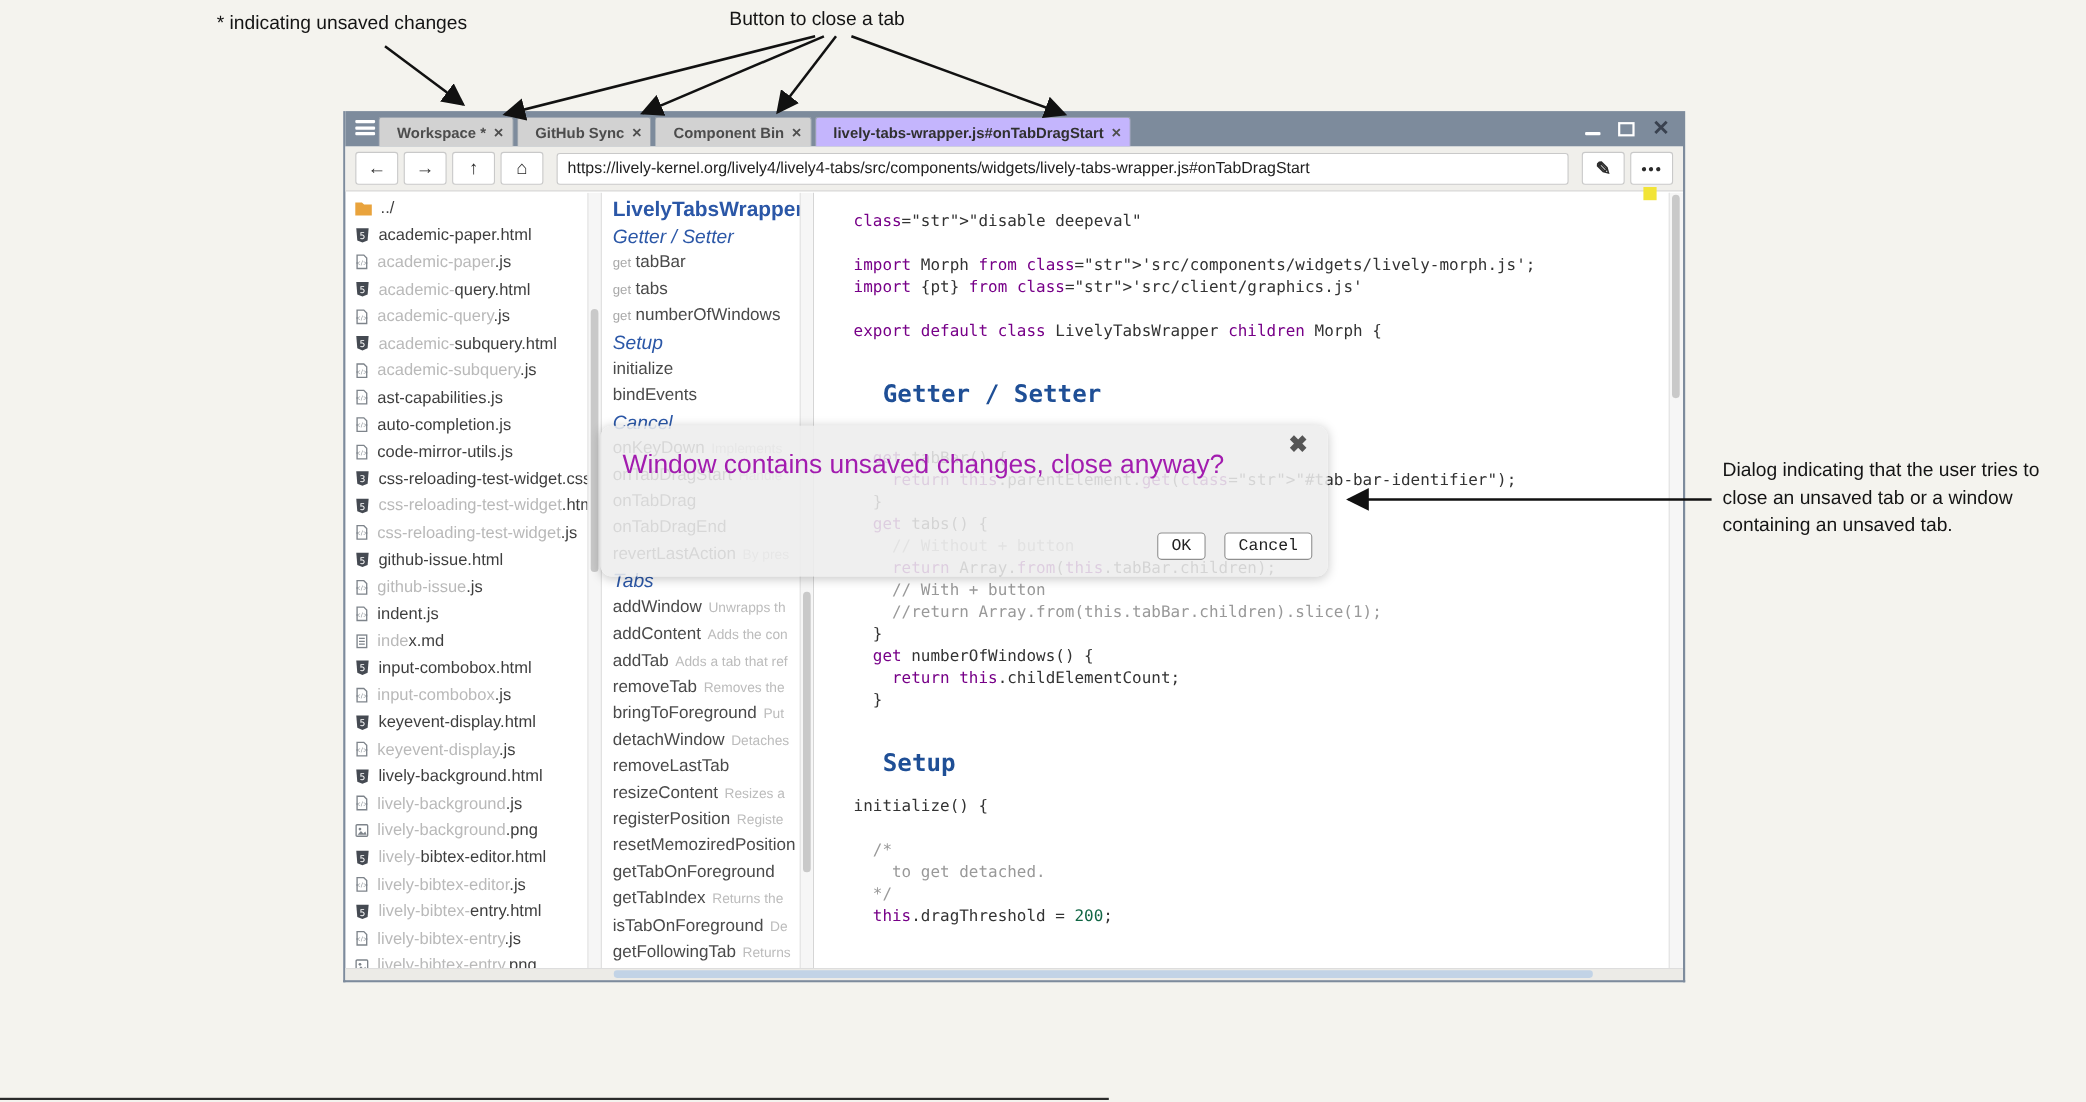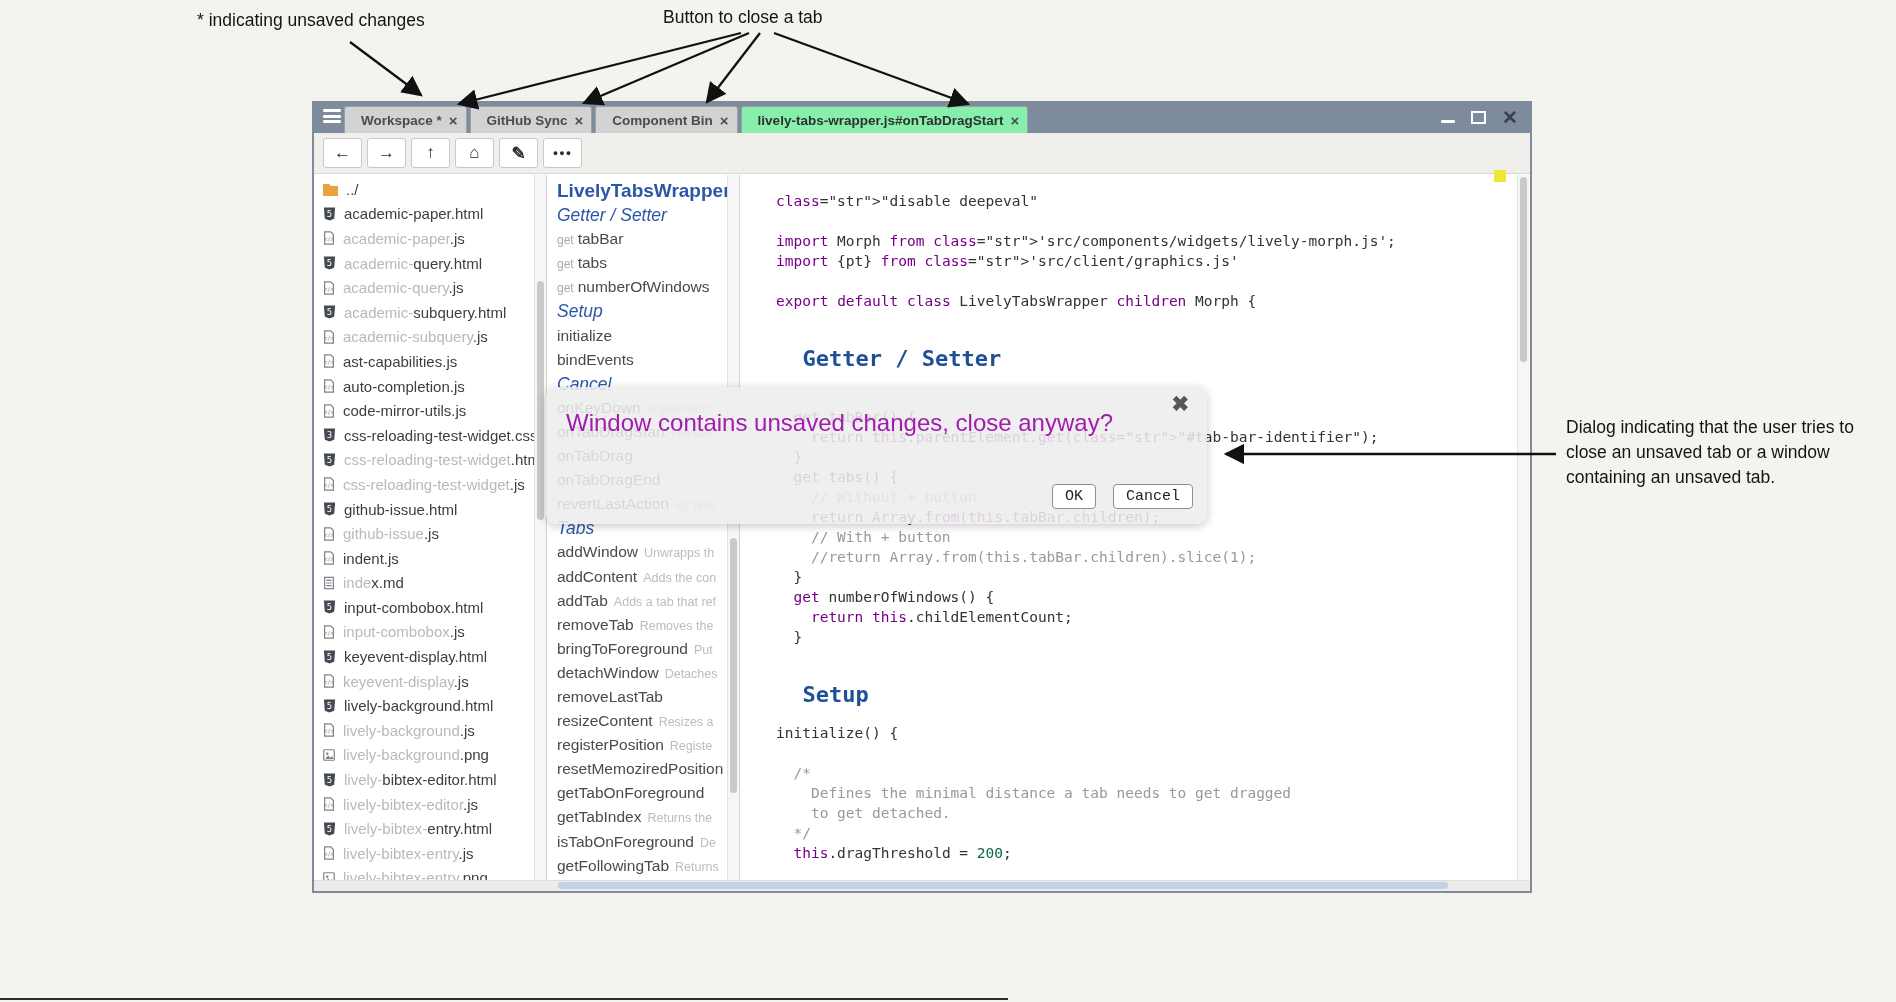--- a/index.html
+++ b/index.html
@@ -16,21 +16,21 @@
   .window{position:absolute;left:312px;top:101px;width:1220px;height:792px;background:#fff;
           border:2px solid #7d8b9c;border-top:none;box-sizing:border-box;z-index:1;}
   .titlebar{position:relative;height:32px;background:#7d8b9c;}
   .hamburger{position:absolute;left:9px;top:8px;width:18px;height:14px;display:flex;
              flex-direction:column;justify-content:space-between;cursor:pointer;}
   .hamburger i{display:block;height:3px;background:#fff;border-radius:1px;}
   .tabs{position:absolute;left:30px;bottom:0;display:flex;gap:3px;align-items:flex-end;}
   .tab{height:27px;box-sizing:border-box;display:flex;align-items:center;gap:7px;
        background:#d2d2d2;border:1px solid #98a1ab;border-bottom:none;border-radius:3px 3px 0 0;
        padding:0 8px 0 16px;font-size:13.5px;font-weight:bold;color:#4c4c4c;white-space:nowrap;cursor:pointer;}
-  .tab.active{background:#86efac;color:#303030;}
+  .tab.active{background:#c4b5fd;color:#303030;}
   .tab .x{font-weight:900;font-size:15px;color:#4e4e4e;line-height:1;}
   .wctrl{position:absolute;right:12px;top:0;height:32px;display:flex;gap:16px;align-items:center;}
   .wmin{width:14px;height:3px;background:#fff;border-radius:1px;margin-top:9px;}
   .wmax{width:11px;height:9px;border:2px solid #fff;box-sizing:content-box;}
   .wclose{color:#39414f;font-weight:900;font-size:19px;line-height:1;}
 
   .toolbar{height:41px;background:#f0efeb;border-bottom:1px solid #d8d8d8;display:flex;
            align-items:center;padding:0 9px;box-sizing:border-box;gap:5px;}
   .navbtn{width:37px;height:28px;background:#fff;border:1px solid #c9c9c9;border-radius:3px;
           font-size:17px;font-weight:bold;color:#2b2b2b;display:flex;align-items:center;
@@ -142,20 +142,21 @@
         <span class="wmax"></span>
         <span class="wclose">✕</span>
       </div>
     </div>
 
     <div class="toolbar">
       <span class="navbtn">←</span>
       <span class="navbtn">→</span>
       <span class="navbtn">↑</span>
       <span class="navbtn">⌂</span>
+      <input class="urlbox" readonly="" value="https://lively-kernel.org/lively4/lively4-tabs/src/components/widgets/lively-tabs-wrapper.js#onTabDragStart" style="">
       <span class="navbtn">✎</span>
       <span class="navbtn dots">●●●</span>
     </div>
 
     <div class="content">
 
       <div class="files">
         <div id="filelist">
             <div class="file-row">
               <svg width="17" height="15" viewBox="0 0 17 15">
@@ -425,21 +426,20 @@
           <div class="cl"><span class="com">    //return Array.from(this.tabBar.children).slice(1);</span></div>
           <div class="cl">  }</div>
           <div class="cl">  <span class="kw">get</span> numberOfWindows() {</div>
           <div class="cl">    <span class="kw">return</span> <span class="kw">this</span>.childElementCount;</div>
           <div class="cl">  }</div>
           <div class="cl">&nbsp;</div>
           <div class="ch">  Setup</div>
           <div class="cl">initialize() {</div>
           <div class="cl">&nbsp;</div>
           <div class="cl"><span class="com">  /*</span></div>
-          <div class="cl"><span class="com">    Defines the minimal distance a tab needs to get dragged</span></div>
           <div class="cl"><span class="com">    to get detached.</span></div>
           <div class="cl"><span class="com">  */</span></div>
           <div class="cl">  <span class="kw">this</span>.dragThreshold = <span class="num">200</span>;</div>
           <div class="cl">&nbsp;</div>
         </div>
 
       <div class="vscroll" style="position:relative;flex:none;width:12px;">
         <div class="vthumb" style="top:2px;height:185px;"></div>
       </div>
     </div>

